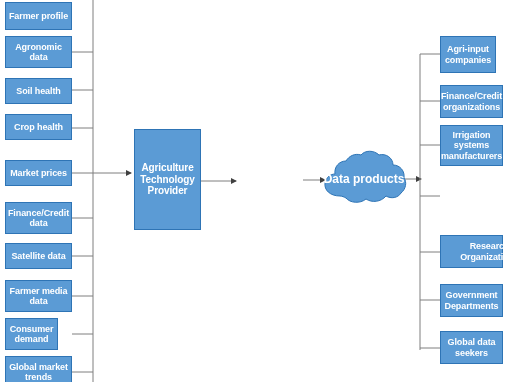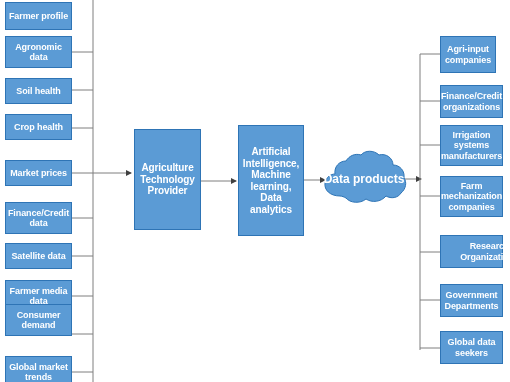--- a/index.html
+++ b/index.html
@@ -124,53 +124,47 @@
     </div>
   <div class="node src" style="left:5px;  top:202px; width:67px; height:32px;">
       <span class="lbl">Finance/Credit data</span>
     </div>
   <div class="node src" style="left:5px;  top:243px; width:67px; height:26px;">
       <span class="lbl">Satellite data</span>
     </div>
   <div class="node src" style="left:5px;  top:280px; width:67px; height:32px;">
       <span class="lbl">Farmer media data</span>
     </div>
-  <div class="node src" style="left:5px;  top:304px; width:67px; height:32px;">
+  <div class="node src" style="left:5px;  top:318px; width:53px; height:32px;">
       <span class="lbl">Consumer demand</span>
     </div>
   <div class="node src" style="left:5px;  top:356px; width:67px; height:32px;">
       <span class="lbl">Global market trends</span>
     </div>
 
   <div class="node hub" style="left:134px; top:129px; width:67px; height:101px;">
       <span class="lbl">Agriculture Technology Provider</span>
-    </div>
-  <div class="node hub" style="left:238px; top:125px; width:66px; height:111px;">
-      <span class="lbl">Artificial Intelligence, Machine learning, Data analytics</span>
     </div>
 
   <div class="cloud-wrap">
     <svg width="88" height="58" viewBox="0 0 88 58">
       <path d="M20,46 C10,46 4,40 5,33 C6,27 11,24 15,24 C14,17 19,11 26,11 C29,6 35,3 41,5 C45,0 54,0 59,5 C66,3 73,8 73,15 C80,15 85,21 84,28 C87,32 86,39 81,43 C78,48 71,49 66,46 C61,52 52,53 46,49 C40,54 30,53 26,48 C24,47 22,46 20,46 Z" fill="#5B9BD5" stroke="#2E74B5" stroke-width="1"></path>
     </svg>
     <div class="cloud-label">Data products</div>
   </div>
 
   <div class="node dst" style="left:440px; top:36px;  width:56px; height:37px;">
       <span class="lbl">Agri-input companies</span>
     </div>
   <div class="node dst" style="left:440px; top:85px;  width:63px; height:33px;">
       <span class="lbl">Finance/Credit organizations</span>
     </div>
   <div class="node dst" style="left:440px; top:125px; width:63px; height:41px;">
       <span class="lbl">Irrigation systems manufacturers</span>
     </div>
-  <div class="node dst" style="left:440px; top:176px; width:63px; height:41px;">
-      <span class="lbl">Farm mechanization companies</span>
-    </div>
   <div class="node dst" style="left:440px; top:235px; width:63px; height:33px;padding-left:36px;">
       <span class="lbl">Research Organizations</span>
     </div>
   <div class="node dst" style="left:440px; top:284px; width:63px; height:33px;">
       <span class="lbl">Government Departments</span>
     </div>
   <div class="node dst" style="left:440px; top:331px; width:63px; height:33px;">
       <span class="lbl">Global data seekers</span>
     </div>
 

